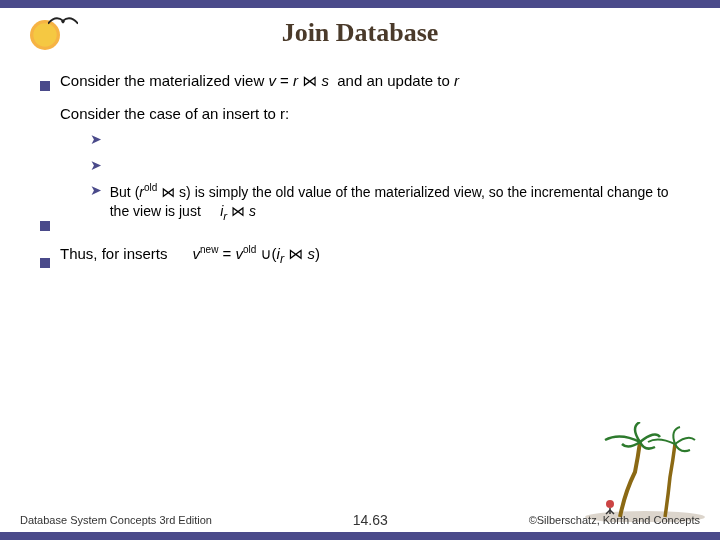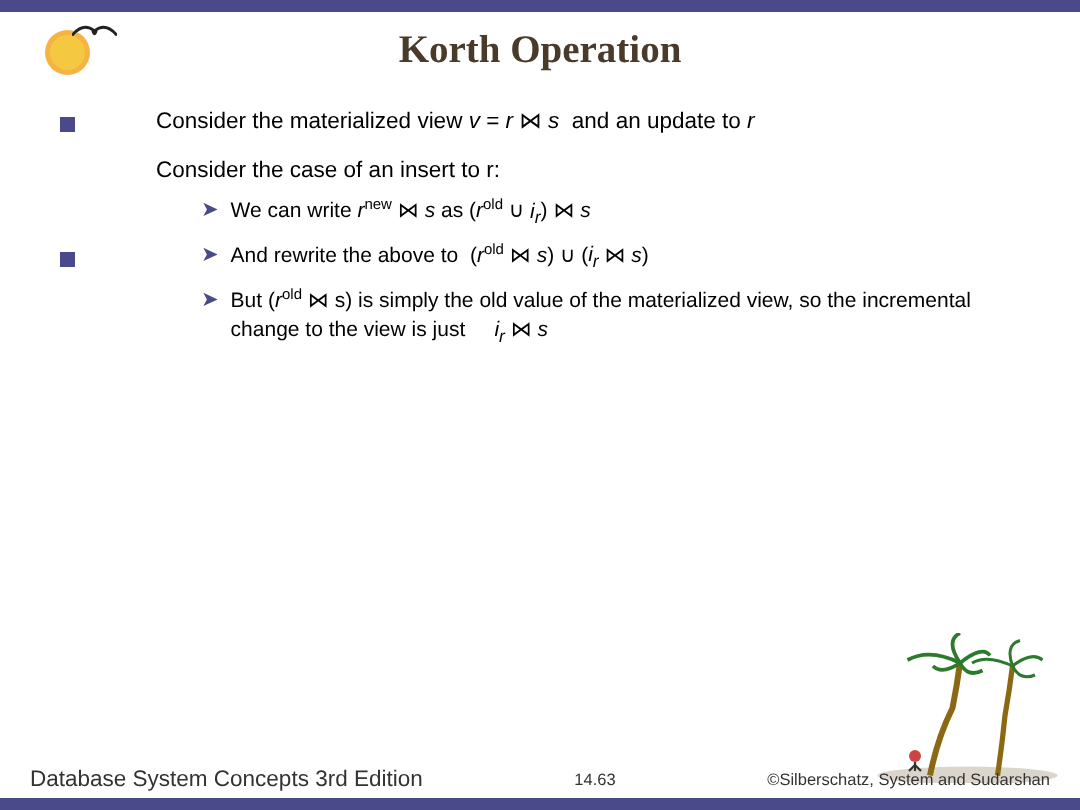--- a/index.html
+++ b/index.html
@@ -58,23 +58,22 @@
       position: absolute;
       top: 70px;
       left: 40px;
       right: 40px;
       font-size: 15px;
       color: #000000;
     }
 
     .bullet-item {
       display: flex;
-      align-items: center;
+      align-items: flex-end;
       margin-bottom: 12px;
-      gap: 44px;
     }
 
     .bullet-square {
       width: 10px;
       height: 10px;
       background: #4a4a8a;
       margin-top: 4px;
       margin-right: 10px;
       flex-shrink: 0;
     }
@@ -119,25 +118,25 @@
       left: 20px;
       right: 20px;
       display: flex;
       justify-content: space-between;
       align-items: center;
       font-size: 11px;
       color: #333;
     }
 
     .footer-left {
-      font-size: 15px;
+      font-size: 11px;
     }
 
     .footer-center {
-      font-size: 11px;
+      font-size: 14px;
     }
 
     .footer-right {
       font-size: 11px;
     }
 
     
     .sun {
       position: absolute;
       top: 10px;
@@ -156,63 +155,63 @@
   <svg class="sun" viewBox="0 0 60 60">
     <circle cx="30" cy="30" r="18" fill="#f5a623" opacity="0.85"></circle>
     <circle cx="30" cy="30" r="14" fill="#f5c842"></circle>
   </svg>
 
   <svg style="position:absolute;top:14px;left:48px;width:30px;height:20px;" viewBox="0 0 40 25">
     <path d="M0,12 Q10,0 20,8 Q30,0 40,12" stroke="#222" stroke-width="2.5" fill="none"></path>
     <path d="M18,8 Q20,14 22,8" stroke="#222" stroke-width="1.5" fill="#222"></path>
   </svg>
 
-  <div class="title">Korth Operation</div>
+  <div class="title">Join Database</div>
 
   <div class="content">
 
     <div class="bullet-item">
       <div class="bullet-square"></div>
       <div class="bullet-text">
         Consider the materialized view <i>v</i> = <i>r</i> ⋈ <i>s</i> &nbsp;and an update to <i>r</i>
       </div>
     </div>
 
 
     <div class="bullet-item">
       <div class="bullet-square"></div>
       <div class="bullet-text">
         Consider the case of an insert to r:
         <div class="sub-bullets">
 
           <div class="sub-bullet-item">
             <span class="sub-arrow">➤</span>
-            <span class="sub-text">
-              We can write <i>r</i><sup>new</sup> ⋈ <i>s</i> as (<i>r</i><sup>old</sup> ∪ <i>i<sub>r</sub></i>) ⋈ <i>s</i>
-            </span>
           </div>
 
           <div class="sub-bullet-item">
             <span class="sub-arrow">➤</span>
-            <span class="sub-text">
-              And rewrite the above to &nbsp;(<i>r</i><sup>old</sup> ⋈ <i>s</i>) ∪ (<i>i<sub>r</sub></i> ⋈ <i>s</i>)
-            </span>
           </div>
 
           <div class="sub-bullet-item">
             <span class="sub-arrow">➤</span>
             <span class="sub-text">
               But (<i>r</i><sup>old</sup> ⋈ s) is simply the old value of the materialized view, so the incremental change to the view is just &nbsp;&nbsp;&nbsp; <i>i<sub>r</sub></i> ⋈ <i>s</i>
             </span>
           </div>
 
         </div>
       </div>
     </div>
 
+    <div class="bullet-item">
+      <div class="bullet-square"></div>
+      <div class="bullet-text">
+        Thus, for inserts &nbsp;&nbsp;&nbsp;&nbsp;&nbsp;<i>v</i><sup>new</sup> = <i>v</i><sup>old</sup> ∪(<i>i<sub>r</sub></i> ⋈ <i>s</i>)
+      </div>
+    </div>
 
 
   </div>
 
   <svg style="position:absolute;bottom:18px;right:10px;width:130px;height:100px;" viewBox="0 0 130 100">
 
     <ellipse cx="65" cy="95" rx="60" ry="6" fill="#8B7355" opacity="0.3"></ellipse>
 
     <path d="M40,95 Q45,70 55,50 Q58,35 60,20" stroke="#8B6914" stroke-width="4" fill="none"></path>
 
@@ -233,16 +232,16 @@
     <line x1="30" y1="86" x2="30" y2="92" stroke="#333" stroke-width="1.5"></line>
     <line x1="30" y1="88" x2="26" y2="92" stroke="#333" stroke-width="1.5"></line>
     <line x1="30" y1="88" x2="34" y2="92" stroke="#333" stroke-width="1.5"></line>
   </svg>
 
   <div class="bottom-bar"></div>
 
   <div class="footer">
     <span class="footer-left">Database System Concepts 3rd Edition</span>
     <span class="footer-center">14.63</span>
-    <span class="footer-right">©Silberschatz, System and Sudarshan</span>
+    <span class="footer-right">©Silberschatz, Korth and Concepts</span>
   </div>
 
 </div>
 
 </body></html>

